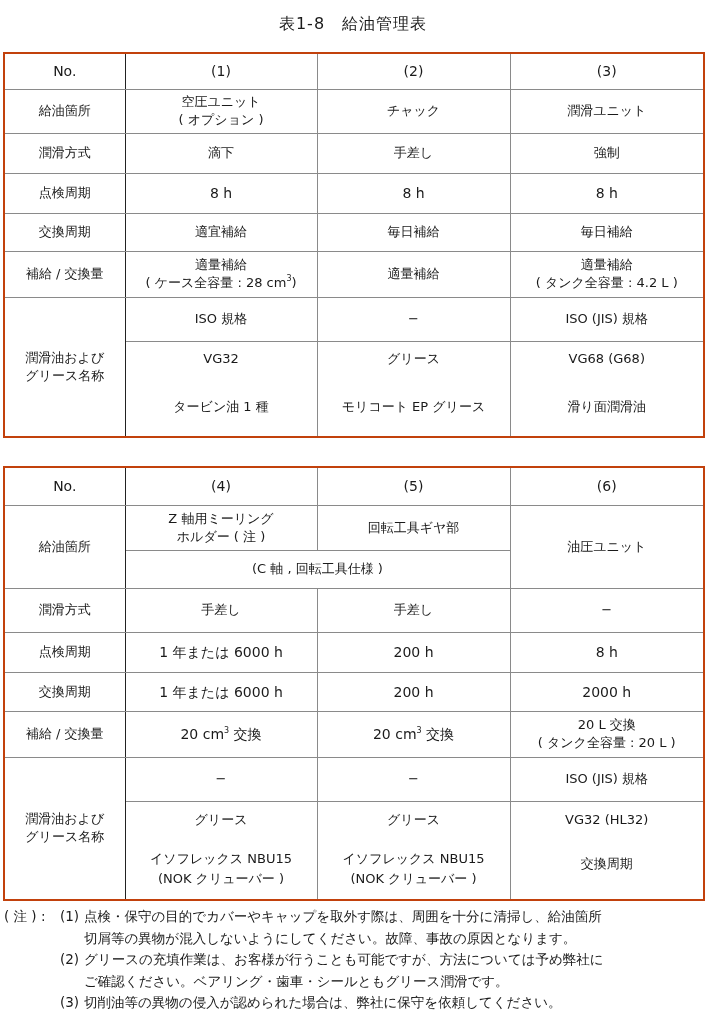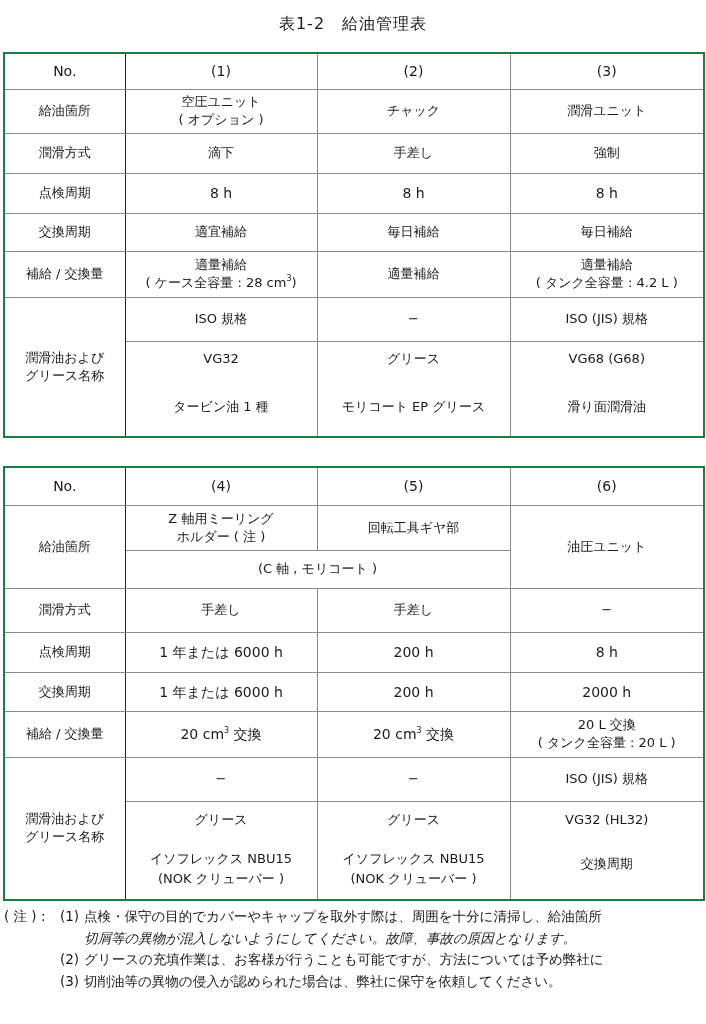--- a/index.html
+++ b/index.html
@@ -1,36 +1,36 @@
 <!DOCTYPE html>
 <html><head>
 <meta charset="utf-8">
 <style>
   html, body { margin:0; padding:0; background:#ffffff; }
   body { width:706px; height:1024px; position:relative; font-family:"DejaVu Sans", sans-serif; color:#1a1a1a; overflow:hidden; }
   .title { position:absolute; top:14px; left:0; width:706px; text-align:center; font-size:16px; letter-spacing:1px; }
   table.t { position:absolute; left:3px; width:700px; border-collapse:collapse; table-layout:fixed; font-size:13px; }
   table.t td { border:1px solid #8a8a8a; text-align:center; vertical-align:middle; padding:0 2px; line-height:18px; }
-  table.t { border:2px solid #15803d; }
+  table.t { border:2px solid #c2410c; }
   table.t td.hd { border-right:1.5px solid #222; }
   .t1 { top:52px; }
   .t2 { top:466px; }
   .num { font-size:14px; }
   sup { font-size:8px; vertical-align:6px; line-height:0; }
   .notes { position:absolute; left:4px; top:906px; width:700px; font-size:13.5px; line-height:21.5px; }
   .note-row { position:relative; white-space:nowrap; }
   .note-lbl { position:absolute; left:0; }
   .note-idx { position:absolute; left:56px; }
   .note-txt { margin-left:80px; display:block; }
-  .note-cont { margin-left:80px; display:block;font-style:italic; }
+  .note-cont { margin-left:80px; display:block; }
 </style>
 </head>
 <body>
 
-<div class="title">表1-2　給油管理表</div>
+<div class="title">表1-8　給油管理表</div>
 
 <table class="t t1">
   <colgroup>
       <col style="width:121px">
       <col style="width:192px">
       <col style="width:193px">
       <col style="width:194px">
     </colgroup>
   <tbody>
       <tr style="height:36px">
@@ -106,21 +106,21 @@
     <td class="num">(5)</td>
     <td class="num">(6)</td>
   </tr>
   <tr style="height:45px">
     <td class="hd" rowspan="2">給油箇所</td>
     <td><span>Z 軸用ミーリング</span><br><span>ホルダー ( 注 )</span></td>
     <td>回転工具ギヤ部</td>
     <td rowspan="2">油圧ユニット</td>
   </tr>
   <tr style="height:38px">
-    <td colspan="2">(C 軸 , モリコート )</td>
+    <td colspan="2">(C 軸 , 回転工具仕様 )</td>
   </tr>
   <tr style="height:44px">
     <td class="hd">潤滑方式</td>
     <td>手差し</td>
     <td>手差し</td>
     <td>−</td>
   </tr>
   <tr style="height:40px">
     <td class="hd">点検周期</td>
     <td class="num">1 年または 6000 h</td>
@@ -165,18 +165,19 @@
 <div class="notes">
   <div class="note-row">
     <span class="note-lbl">( 注 ) :</span>
     <span class="note-idx">(1)</span>
     <span class="note-txt">点検・保守の目的でカバーやキャップを取外す際は、周囲を十分に清掃し、給油箇所</span>
     <span class="note-cont">切屑等の異物が混入しないようにしてください。故障、事故の原因となります。</span>
   </div>
   <div class="note-row">
     <span class="note-idx">(2)</span>
     <span class="note-txt">グリースの充填作業は、お客様が行うことも可能ですが、方法については予め弊社に</span>
+    <span class="note-cont">ご確認ください。ベアリング・歯車・シールともグリース潤滑です。</span>
   </div>
   <div class="note-row">
     <span class="note-idx">(3)</span>
     <span class="note-txt">切削油等の異物の侵入が認められた場合は、弊社に保守を依頼してください。</span>
   </div>
 </div>
 
 </body></html>

